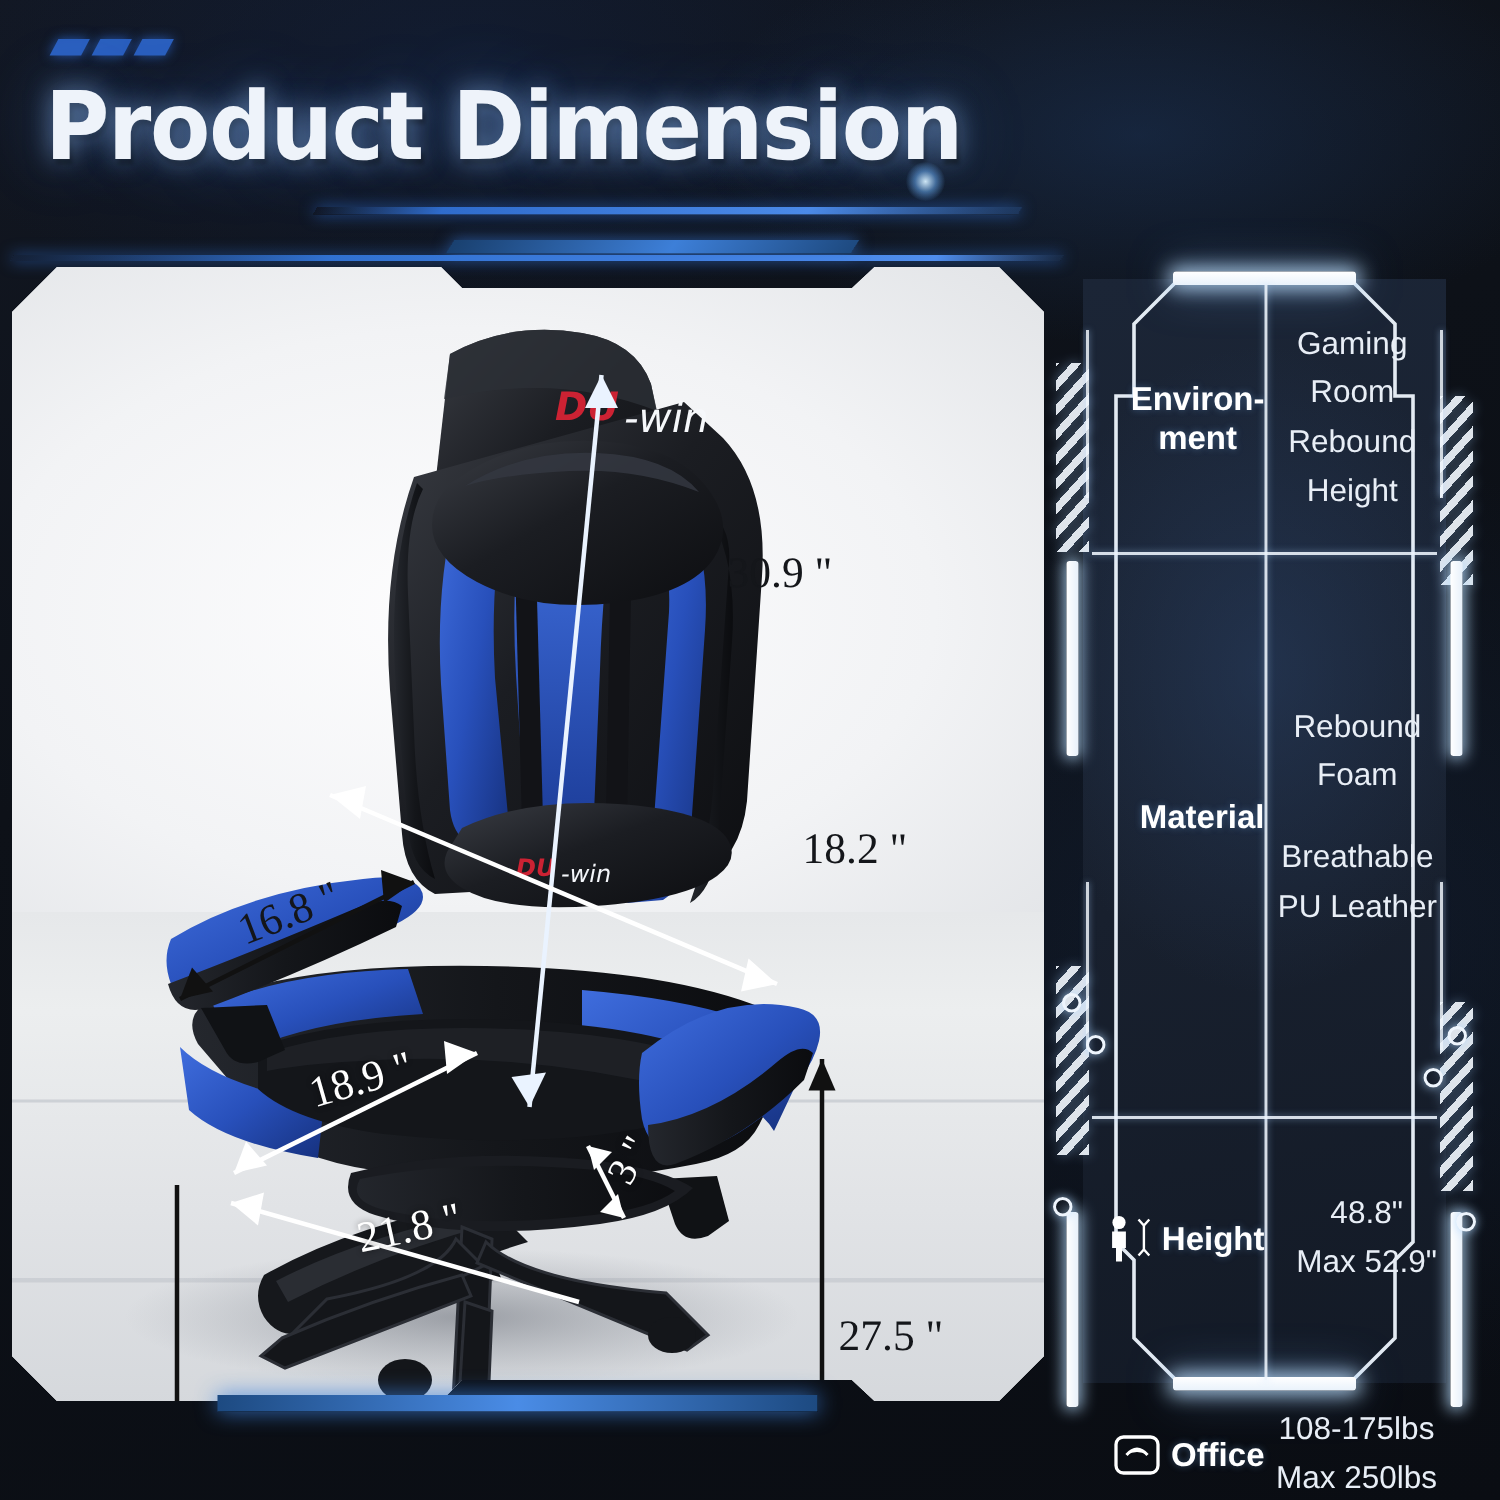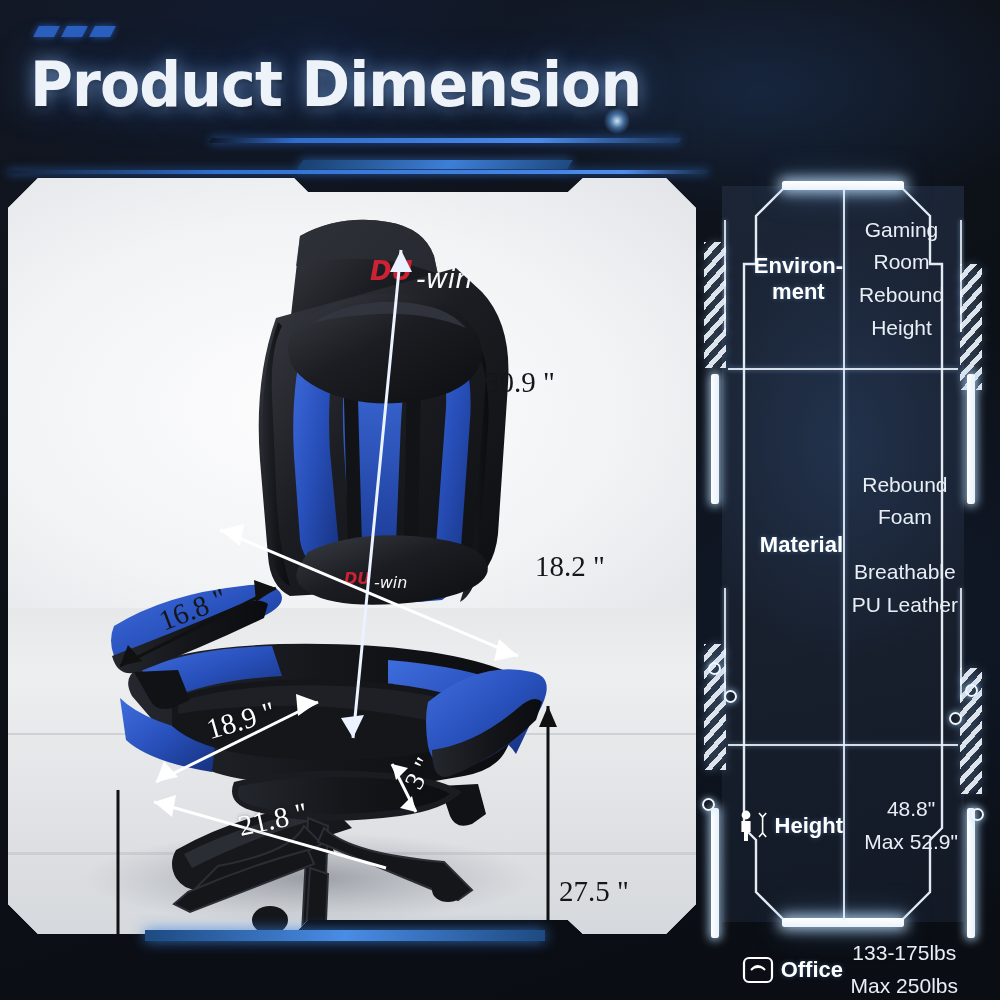--- a/index.html
+++ b/index.html
@@ -480,18 +480,18 @@
         <svg class="ico" width="32" height="30" viewBox="0 0 32 30">
           <rect x="2" y="3" width="28" height="24" rx="5" fill="none" stroke="#fff" stroke-width="2.2"></rect>
           <path d="M9 15 q7 -8 14 0 q-7 -4 -14 0 z" fill="#fff"></path>
           <path d="M9 15 q7 -8 14 0" fill="none" stroke="#fff" stroke-width="2"></path>
         </svg>
         <span class="lbl">Office</span>
       </div>
     </div>
     <div class="cell row-w-r">
       <div class="val">
-        <div>133-175lbs</div>
+        <div>108-175lbs</div>
         <div>Max  250lbs</div>
       </div>
     </div>
   </div>
 </div>
 
 </body></html>

